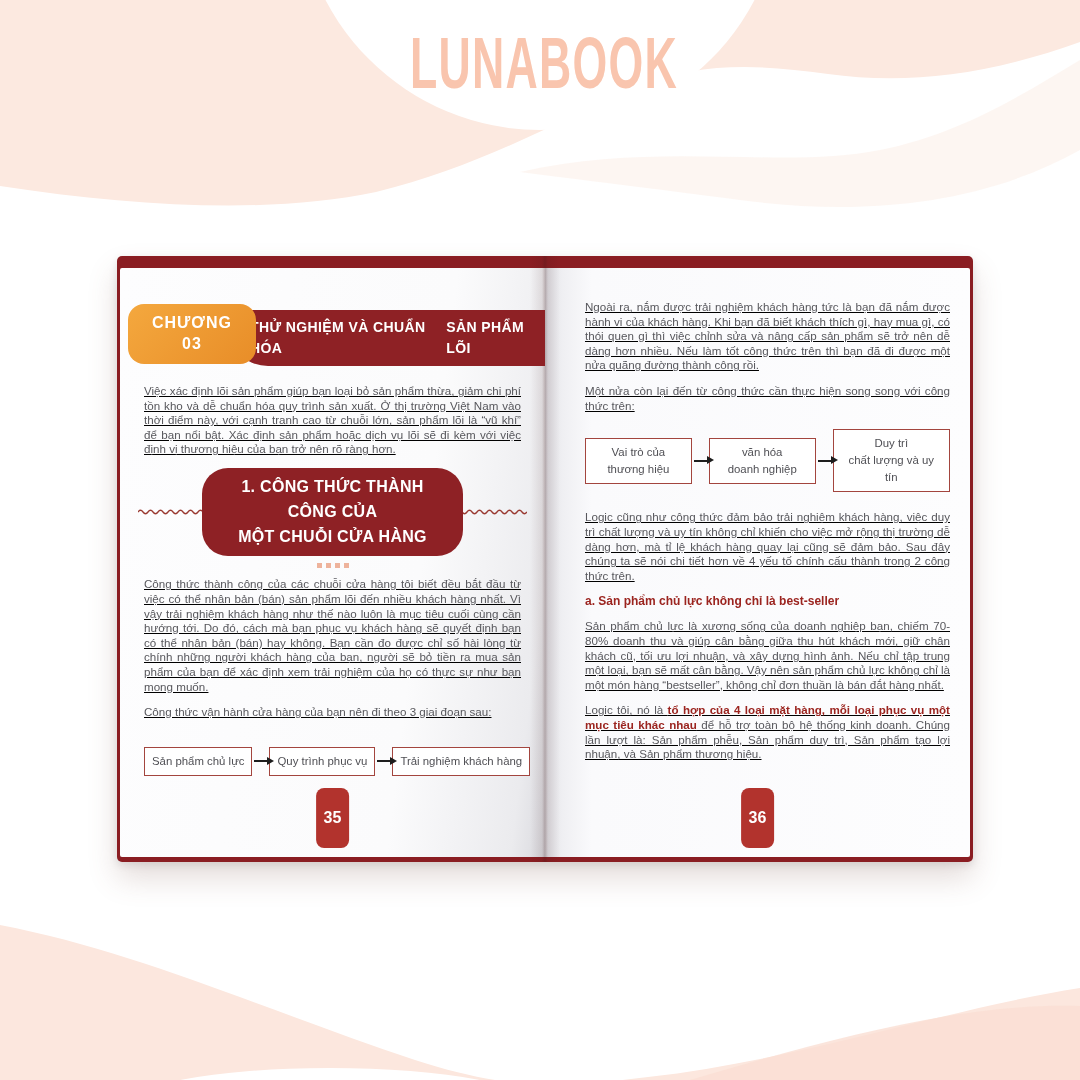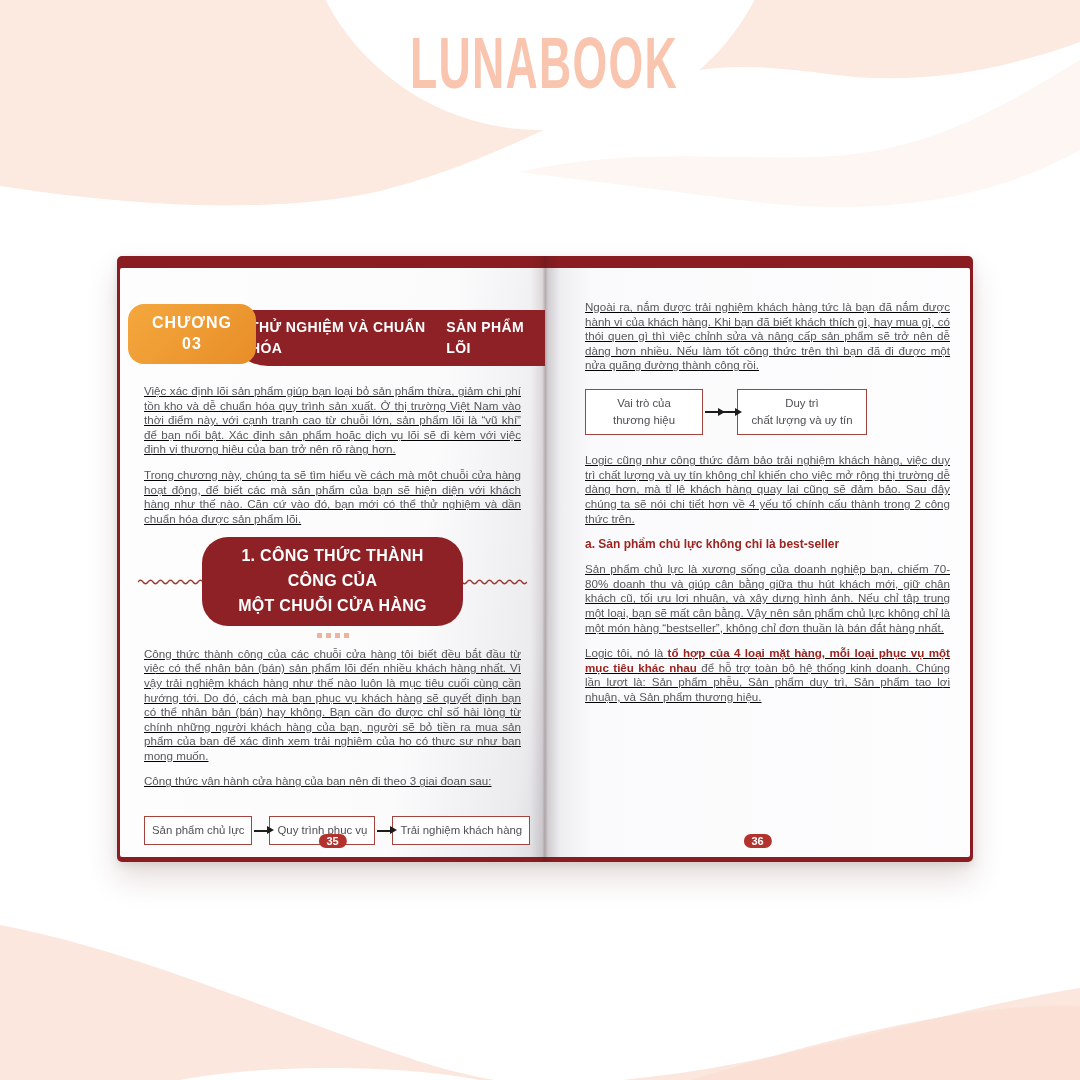--- a/index.html
+++ b/index.html
@@ -91,22 +91,22 @@
   .flow-box.two-line{white-space:normal;padding:5px 10px;min-height:32px;display:flex;flex-direction:column;justify-content:center;}
   .arrow{position:relative;width:14px;height:2px;background:#1d1d1d;margin:0 1px 0 2px;flex:0 0 auto;}
   .arrow::after{
     content:"";position:absolute;right:-6px;top:-3.4px;
     border-left:7px solid #1d1d1d;border-top:4px solid transparent;border-bottom:4px solid transparent;
   }
 
   
   .page-num{
     position:absolute;bottom:9px;left:50%;transform:translateX(-50%);
-    background:#b2332d;color:#fff;font-weight:bold;font-size:11px;
-    padding:1px 8px;border-radius:8px;
+    background:#b2332d;color:#fff;font-weight:bold;font-size:16px;
+    padding:21px 8px;border-radius:8px;
   }
 
   
   .sub-heading{
     margin:2px 0 11px 0;color:#9b241f;font-weight:bold;font-size:12px;
   }
   .closing b{color:#9b241f;}
 </style>
 </head>
 <body>
@@ -143,21 +143,20 @@
             <span>03</span>
           </div>
           <div class="chapter-banner">
             <span>THỬ NGHIỆM VÀ CHUẨN HÓA</span>
             <span>SẢN PHẨM LÕI</span>
           </div>
         </div>
 
         <div class="body-text">
           <p>Việc xác định lõi sản phẩm giúp bạn loại bỏ sản phẩm thừa, giảm chi phí tồn kho và dễ chuẩn hóa quy trình sản xuất. Ở thị trường Việt Nam vào thời điểm này, với cạnh tranh cao từ chuỗi lớn, sản phẩm lõi là “vũ khí” để bạn nổi bật. Xác định sản phẩm hoặc dịch vụ lõi sẽ đi kèm với việc định vị thương hiệu của bạn trở nên rõ ràng hơn.</p>
-          <p>Trong chương này, chúng ta sẽ tìm hiểu về cách mà một chuỗi cửa hàng hoạt động, để biết các mà sản phẩm của bạn sẽ hiện diện với khách hàng như thế nào. Căn cứ vào đó, bạn mới có thể thử nghiệm và dần chuẩn hóa được sản phẩm lõi.</p>
         </div>
 
         <div class="section-row">
           <svg class="squiggle" width="70" height="8" viewBox="0 0 70 8">
             <path d="M0,4 q2.5,-3.5 5,0 t5,0 t5,0 t5,0 t5,0 t5,0 t5,0 t5,0 t5,0 t5,0 t5,0 t5,0 t5,0 t5,0" stroke="#9a3b33" stroke-width="1.3" fill="none"></path>
           </svg>
           <div class="section-pill">
             <div>1. CÔNG THỨC THÀNH CÔNG CỦA</div>
             <div>MỘT CHUỖI CỬA HÀNG</div>
           </div>
@@ -187,28 +186,33 @@
       </div>
 
       <div class="page-num">35</div>
     </div>
 
     <div class="page page-right">
 
       <div class="page-inner-right">
         <div class="body-text" style="margin-top:0;">
           <p>Ngoài ra, nắm được trải nghiệm khách hàng tức là bạn đã nắm được hành vi của khách hàng. Khi bạn đã biết khách thích gì, hay mua gì, có thói quen gì thì việc chỉnh sửa và nâng cấp sản phẩm sẽ trở nên dễ dàng hơn nhiều. Nếu làm tốt công thức trên thì bạn đã đi được một nửa quãng đường thành công rồi.</p>
+          <p>Một nửa còn lại đến từ công thức cần thực hiện song song với công thức trên:</p>
         </div>
 
         <div class="flow-row" style="margin:16px 0 18px 0;">
           <div class="flow-box two-line" style="width:96px;">
             <span>Vai trò của</span>
             <span>thương hiệu</span>
           </div>
           <div class="arrow"></div>
+          <div class="flow-box two-line" style="width:96px;">
+            <span>văn hóa</span>
+            <span>doanh nghiệp</span>
+          </div>
           <div class="arrow"></div>
           <div class="flow-box two-line" style="width:108px;">
             <span>Duy trì</span>
             <span>chất lượng và uy tín</span>
           </div>
         </div>
 
         <div class="body-text" style="margin-top:0;">
           <p>Logic cũng như công thức đảm bảo trải nghiệm khách hàng, việc duy trì chất lượng và uy tín không chỉ khiến cho việc mở rộng thị trường dễ dàng hơn, mà tỉ lệ khách hàng quay lại cũng sẽ đảm bảo. Sau đây chúng ta sẽ nói chi tiết hơn về 4 yếu tố chính cấu thành trong 2 công thức trên.</p>
         </div>

